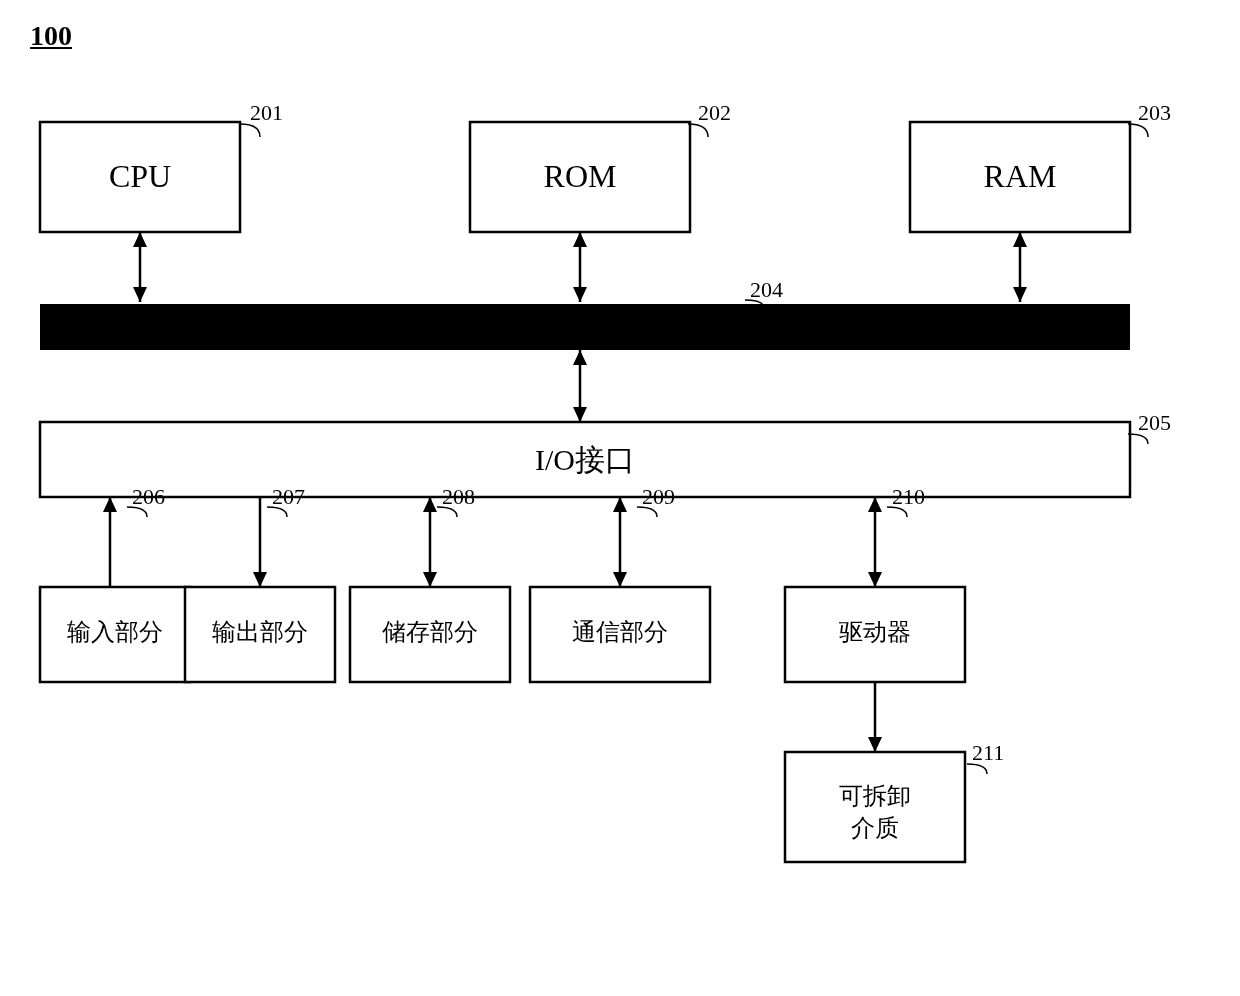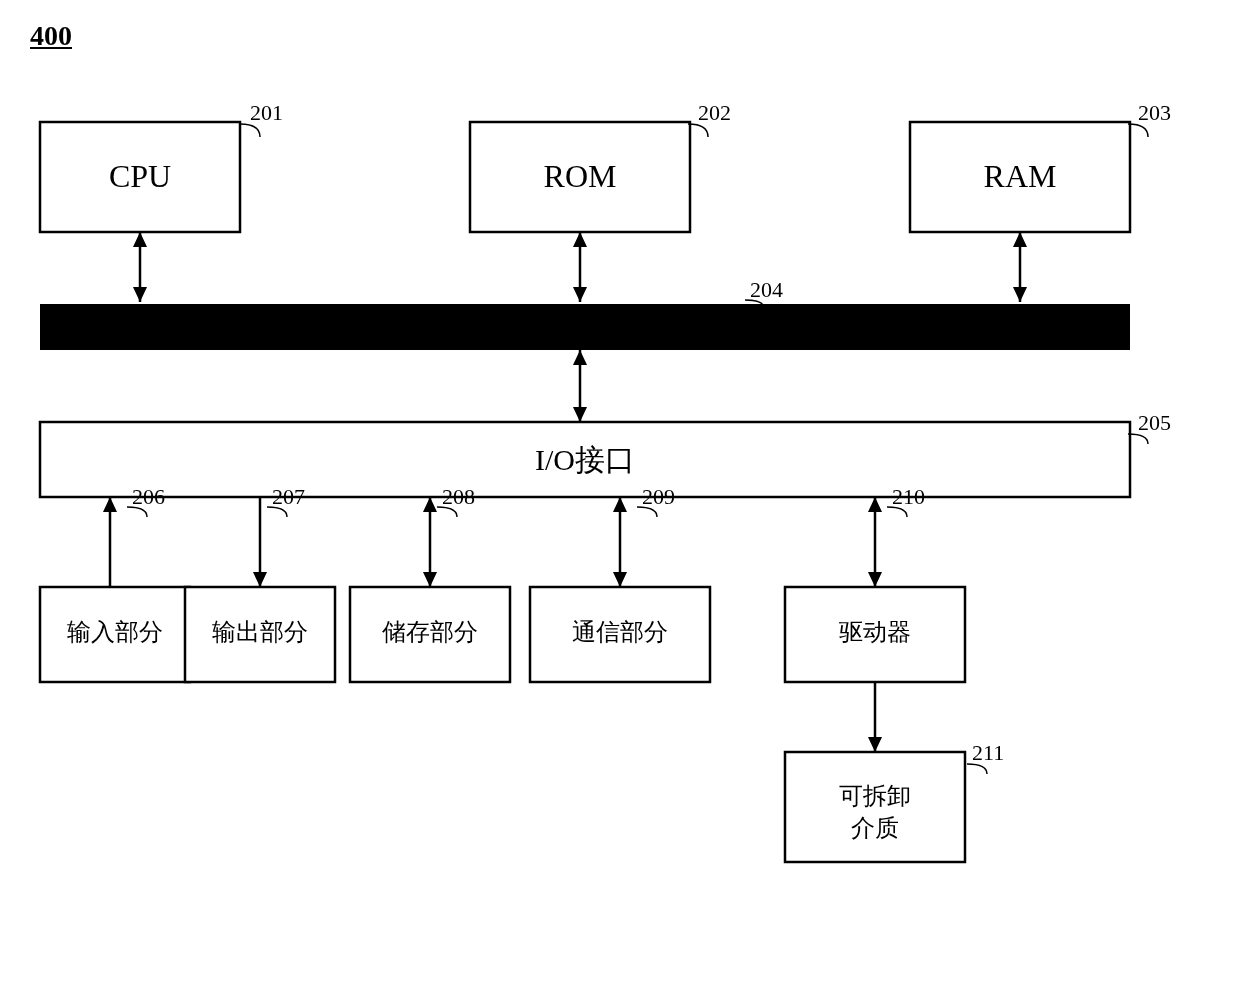--- a/index.html
+++ b/index.html
@@ -25,21 +25,21 @@
       text-decoration: underline;
       margin-bottom: 30px;
       display: inline-block;
     }
   </style>
 </head>
 <body>
 
 <div class="diagram-container">
   
-  <div class="fig-number">400</div>
+  <div class="fig-number">100</div>
 
   
   <svg width="1150" height="920" viewBox="0 0 1150 920" xmlns="http://www.w3.org/2000/svg">
 
     <rect x="10" y="40" width="200" height="110" fill="white" stroke="black" stroke-width="2.5"></rect>
     <text x="110" y="105" text-anchor="middle" font-size="32" font-family="serif">CPU</text>
 
     <text x="220" y="38" font-size="22" font-family="serif">201</text>
 
     <path d="M210,42 Q230,42 230,55" fill="none" stroke="black" stroke-width="1.5"></path>

